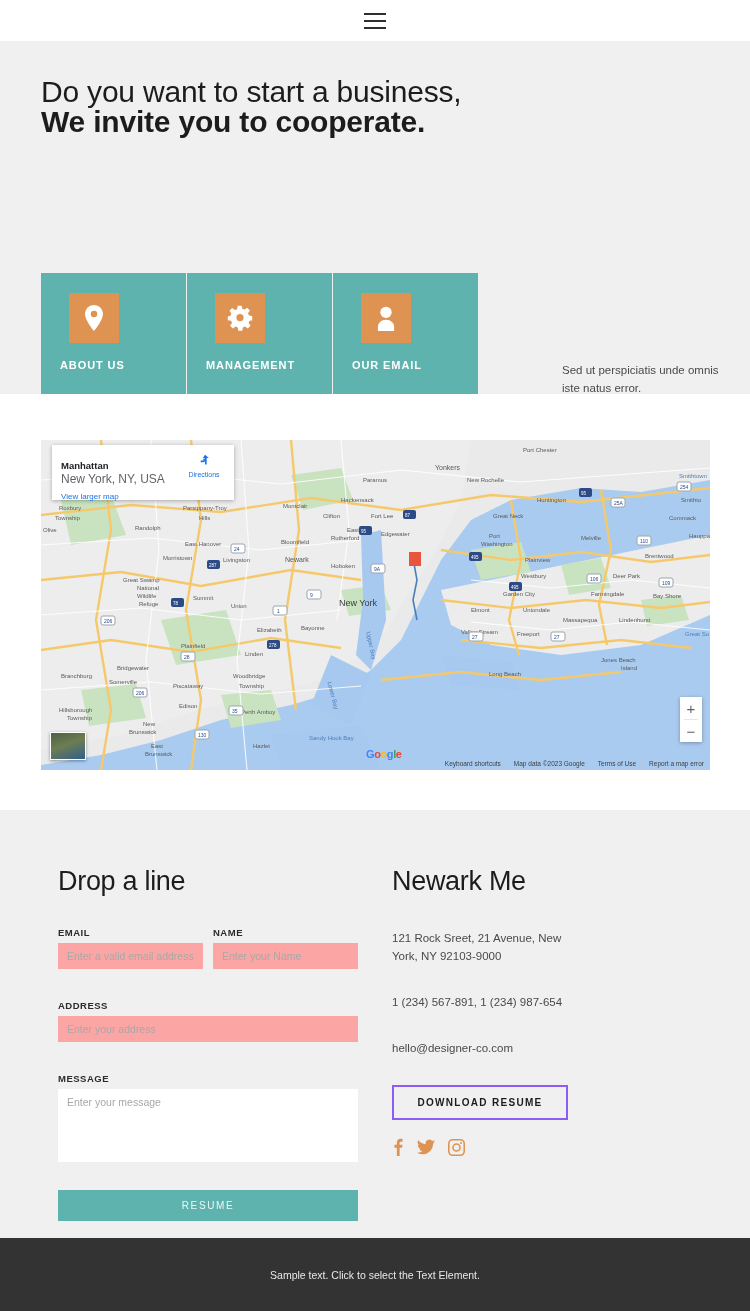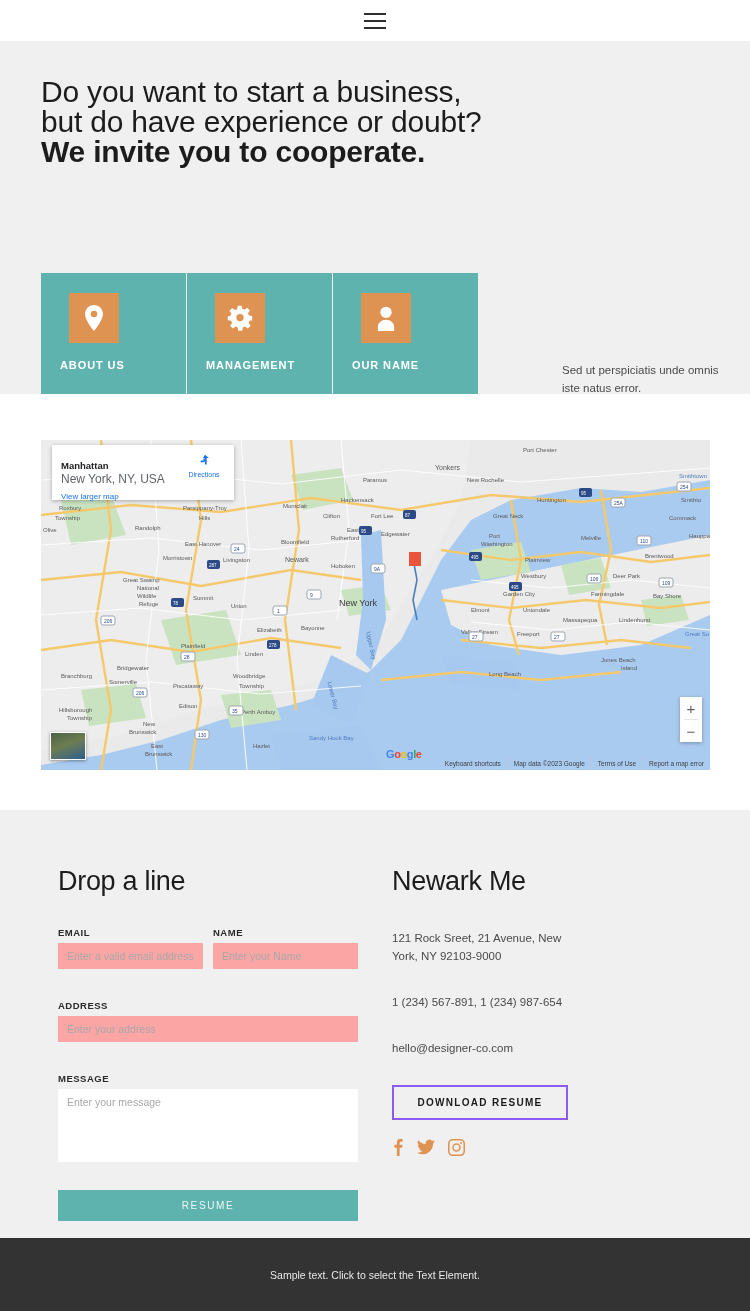--- a/index.html
+++ b/index.html
@@ -65,21 +65,21 @@
 
   .map-attr { position:absolute; right:0; bottom:0; height:13px;
               display:flex; align-items:center; gap:0;
               font-size:6.5px; color:#3c4043; }
   .map-attr span { padding:0 6px; border-left:1px solid #b9c7e0; white-space:nowrap;
                    line-height:13px; }
   .map-attr span:first-child { border-left:none; }
   .map-attr .lnk { cursor:pointer; }
 
   .gmark { position:absolute; left:325px; bottom:10px; font-size:11px;
-           font-weight:700; letter-spacing:-.4px;margin-left:20px; }
+           font-weight:700; letter-spacing:-.4px; }
   .gmark i { font-style:normal; }
 
   
   .contact { background:#f0f0f0; height:428px; position:relative; }
   .col-left { position:absolute; left:58px; top:56px; width:300px; }
   .col-right { position:absolute; left:392px; top:56px; width:300px; }
   .sec-title { font-size:27px; font-weight:300; color:#1c1c1c; line-height:30px;
                letter-spacing:-.3px; }
 
   .fld-label { font-size:9.5px; font-weight:700; color:#2b2b2b; letter-spacing:.5px;
@@ -122,21 +122,20 @@
   <div class="burger">
     <span></span>
     <span></span>
     <span></span>
   </div>
 </div>
 
 <div class="hero">
   <div class="hero-head">
     <div class="hero-line">Do you want to start a business,</div>
-    <div class="hero-line">but do have experience or doubt?</div>
     <div class="hero-line bold">We invite you to cooperate.</div>
   </div>
 
   <div class="cards">
 
     <div class="card">
       <div class="card-icon">
         <svg width="22" height="26" viewBox="0 0 24 32">
             <path d="M12 0C5.9 0 1 4.9 1 11c0 8 11 21 11 21s11-13 11-21c0-6.1-4.9-11-11-11zm0 15a4 4 0 110-8 4 4 0 010 8z"></path>
           </svg>
@@ -153,21 +152,21 @@
       <div class="card-label">MANAGEMENT</div>
     </div>
 
     <div class="card">
       <div class="card-icon">
         <svg width="20" height="26" viewBox="0 0 24 32">
             <circle cx="12" cy="9" r="7"></circle>
             <path d="M12 18c-6 0-10 4-10 9v5h20v-5c0-5-4-9-10-9z"></path>
           </svg>
       </div>
-      <div class="card-label">OUR NAME</div>
+      <div class="card-label">OUR EMAIL</div>
     </div>
 
   </div>
 
   <div class="hero-note">Sed ut perspiciatis unde omnis iste natus error.</div>
 </div>
 
 <div class="map-section">
   <div class="map">
 

